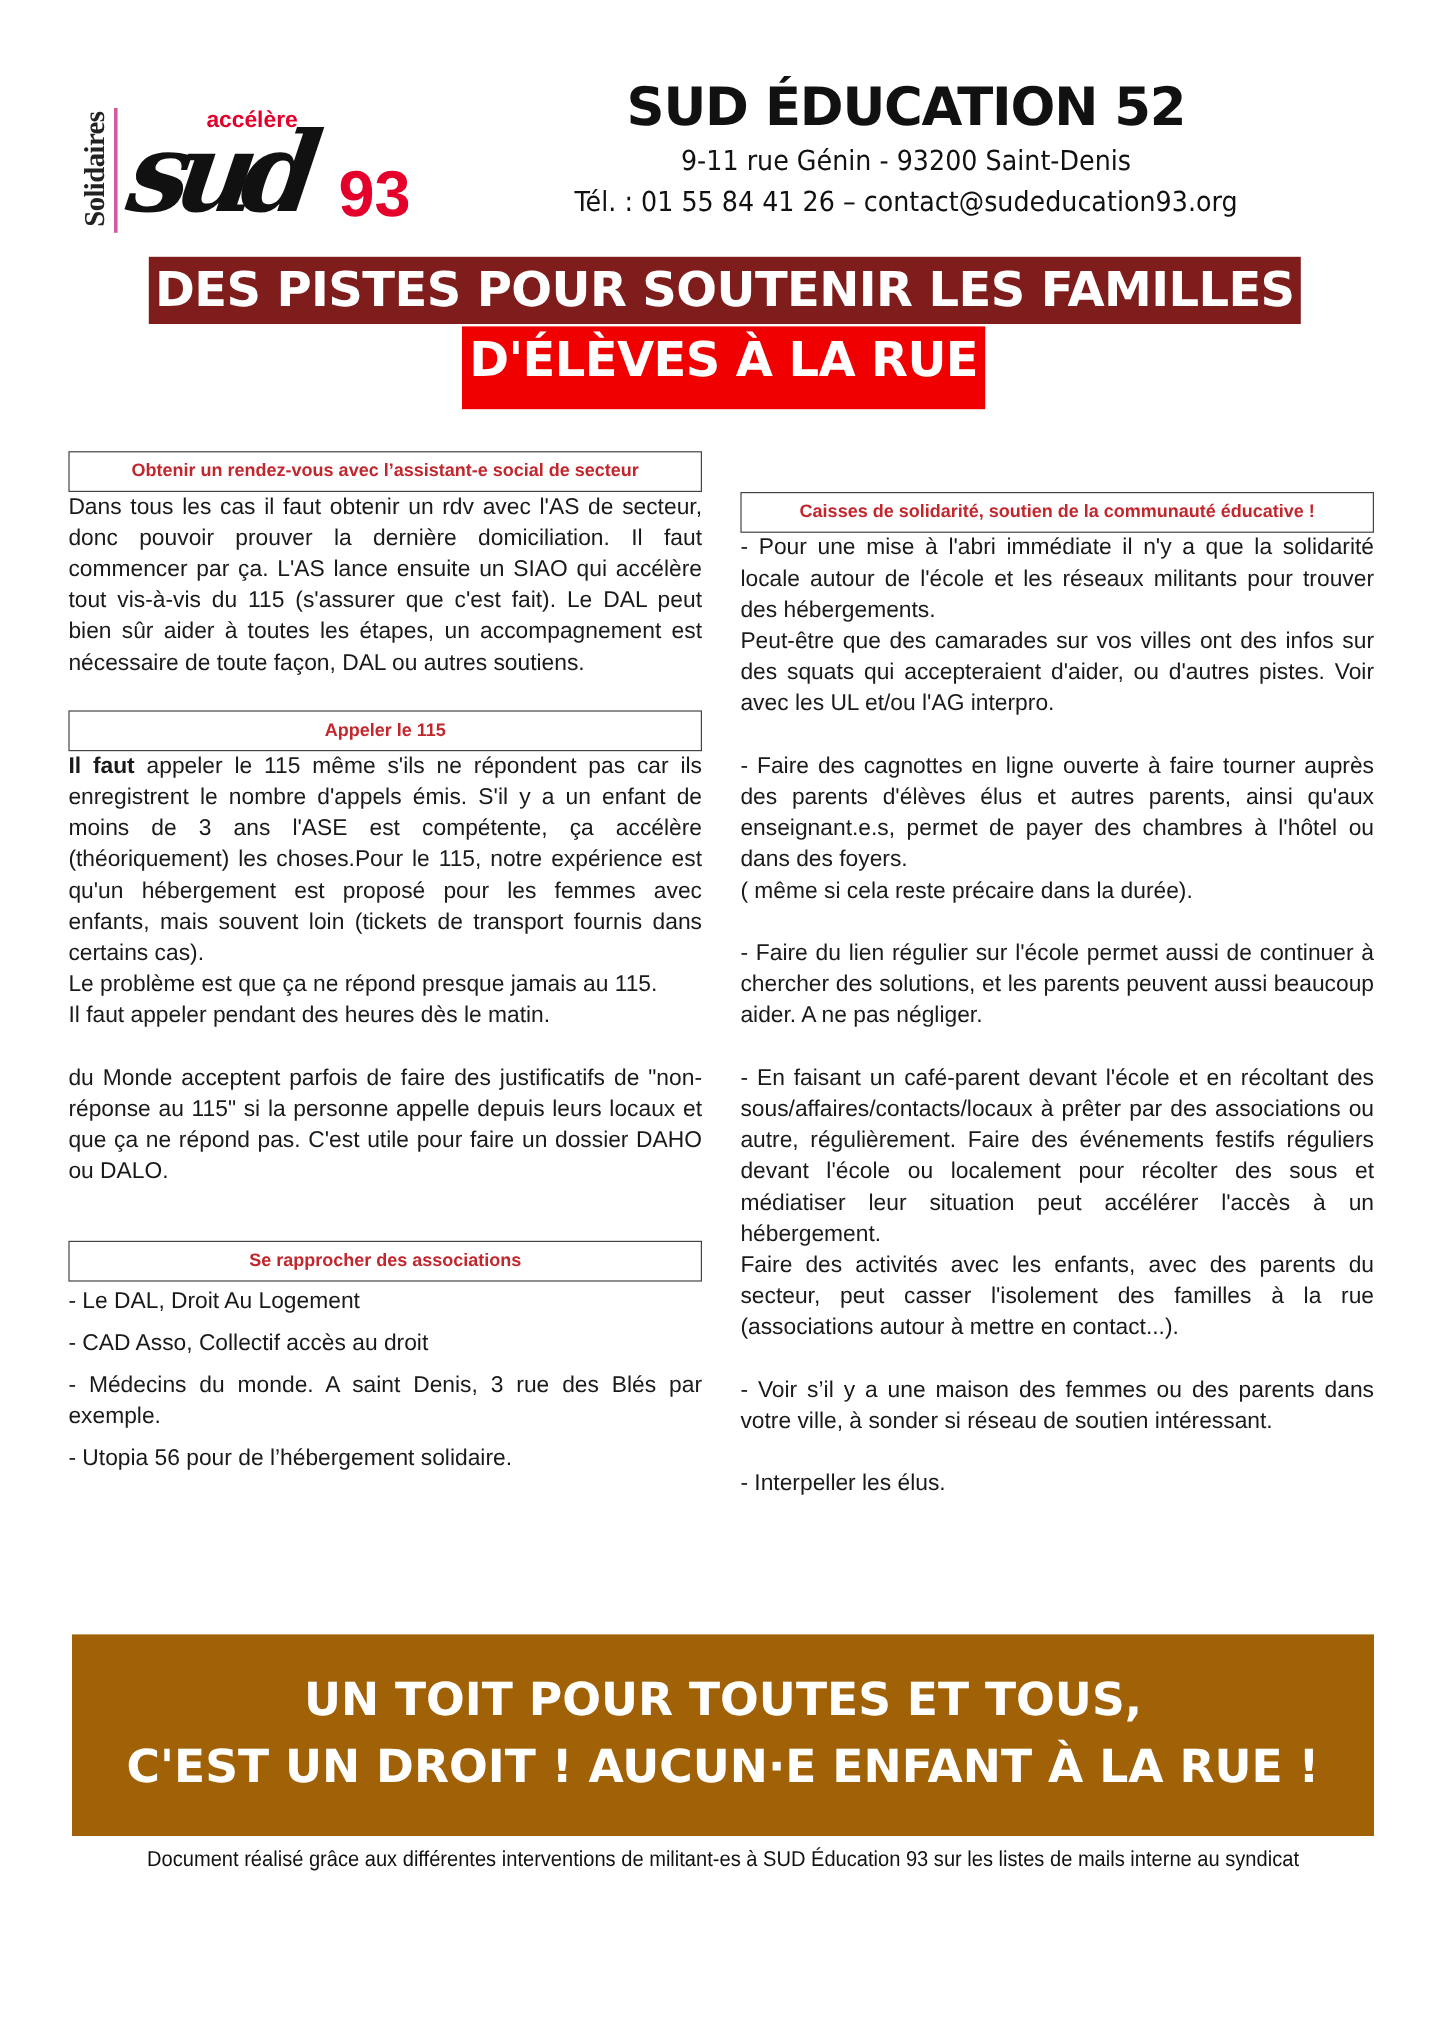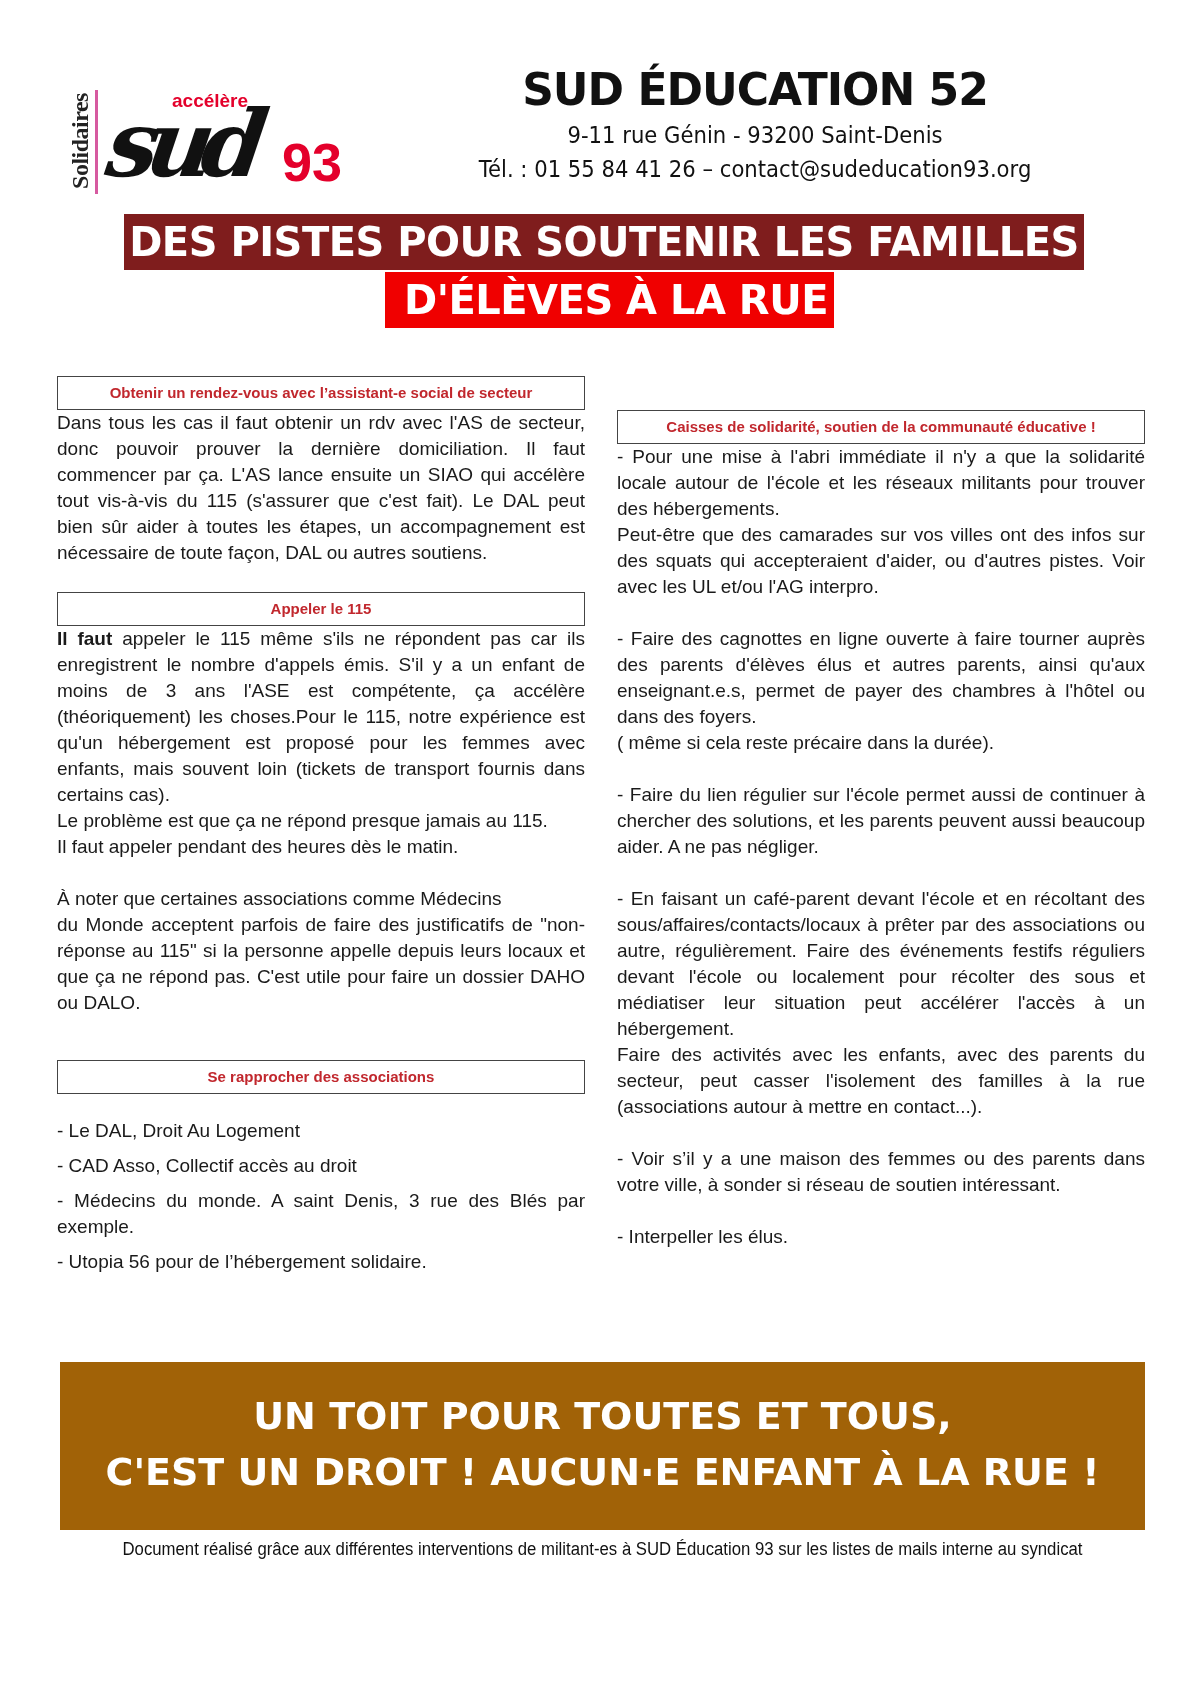--- a/index.html
+++ b/index.html
@@ -15,21 +15,21 @@
   .logo-sud { position:absolute; left:44px; top:12px; font-family:"DejaVu Serif", serif; font-style:italic; font-weight:bold; font-size:92px; letter-spacing:-12px; color:#111; line-height:92px; transform:skewX(-8deg); }
   .logo-93 { position:absolute; left:218px; top:48px; font-weight:bold; font-size:54px; color:#e4002b; line-height:56px; }
 
   
   .hdr { left:420px; top:62px; width:670px; text-align:center; }
   .hdr-title { font-family:"DejaVu Sans", sans-serif; font-weight:bold; font-size:44px; letter-spacing:-1px; color:#111; line-height:56px; }
   .hdr-line { font-family:"DejaVu Sans", sans-serif; font-size:23px; color:#111; line-height:34px; transform:scaleX(0.92); }
 
   
   .title1 { left:124px; top:214px; width:960px; height:56px; background:#7f1d1d; color:#fff; font-family:"DejaVu Sans", sans-serif; font-weight:bold; font-size:40px; line-height:56px; text-align:center; letter-spacing:-0.5px; }
-  .title2 { left:385px; top:272px; width:436px; height:56px; background:#f00000; color:#fff; font-family:"DejaVu Sans", sans-serif; font-weight:bold; font-size:40px; line-height:56px; text-align:center; letter-spacing:-0.5px;padding-left:13px; }
+  .title2 { left:385px; top:272px; width:436px; height:69px; background:#f00000; color:#fff; font-family:"DejaVu Sans", sans-serif; font-weight:bold; font-size:40px; line-height:56px; text-align:center; letter-spacing:-0.5px; }
 
   
   .col { font-size:19px; line-height:26px; color:#1a1a1a; }
   .col p { margin:0; text-align:justify; }
   .box { border:1.5px solid #444; color:#c1272d; font-weight:bold; font-size:15px; line-height:26px; text-align:center; padding:3px 10px; }
   .left { left:57px; width:528px; }
   .right { left:617px; width:528px; }
   .gap { height:26px; }
   .list p { margin:0 0 9px 0; }
 
@@ -62,26 +62,25 @@
 
 <div class="abs col left" style="top:376px;">
   <div class="box">Obtenir un rendez-vous avec l’assistant-e social de secteur</div>
   <p>Dans tous les cas il faut obtenir un rdv avec l'AS de secteur, donc pouvoir prouver la dernière domiciliation. Il faut commencer par ça. L'AS lance ensuite un SIAO qui accélère tout vis-à-vis du 115 (s'assurer que c'est fait). Le DAL peut bien sûr aider à toutes les étapes, un accompagnement est nécessaire de toute façon, DAL ou autres soutiens.</p>
   <div class="gap"></div>
   <div class="box">Appeler le 115</div>
   <p><b>Il faut</b><span> appeler le 115 même s'ils ne répondent pas car ils enregistrent le nombre d'appels émis. S'il y a un enfant de moins de 3 ans l'ASE est compétente, ça accélère (théoriquement) les choses.Pour le 115, notre expérience est qu'un hébergement est proposé pour les femmes avec enfants, mais souvent loin (tickets de transport fournis dans certains cas).</span></p>
   <p>Le problème est que ça ne répond presque jamais au 115.</p>
   <p>Il faut appeler pendant des heures dès le matin.</p>
   <div class="gap"></div>
-  <p style="text-align:left;">À noter que certaines associations comme Médecins</p>
   <p>du Monde acceptent parfois de faire des justificatifs de "non-réponse au 115" si la personne appelle depuis leurs locaux et que ça ne répond pas. C'est utile pour faire un dossier DAHO ou DALO.</p>
   <div class="gap"></div>
   <div class="gap" style="height:18px;"></div>
   <div class="box">Se rapprocher des associations</div>
-  <div class="list" style="margin-top:24px;">
+  <div class="list" style="margin-top:4px;">
     <p>- Le DAL, Droit Au Logement</p>
     <p>- CAD Asso, Collectif accès au droit</p>
     <p>- Médecins du monde. A saint Denis, 3 rue des Blés par exemple.</p>
     <p>- Utopia 56 pour de l’hébergement solidaire.</p>
   </div>
 </div>
 
 <div class="abs col right" style="top:410px;">
   <div class="box">Caisses de solidarité, soutien de la communauté éducative !</div>
   <p>- Pour une mise à l'abri immédiate il n'y a que la solidarité locale autour de l'école et les réseaux militants pour trouver des hébergements.</p>

